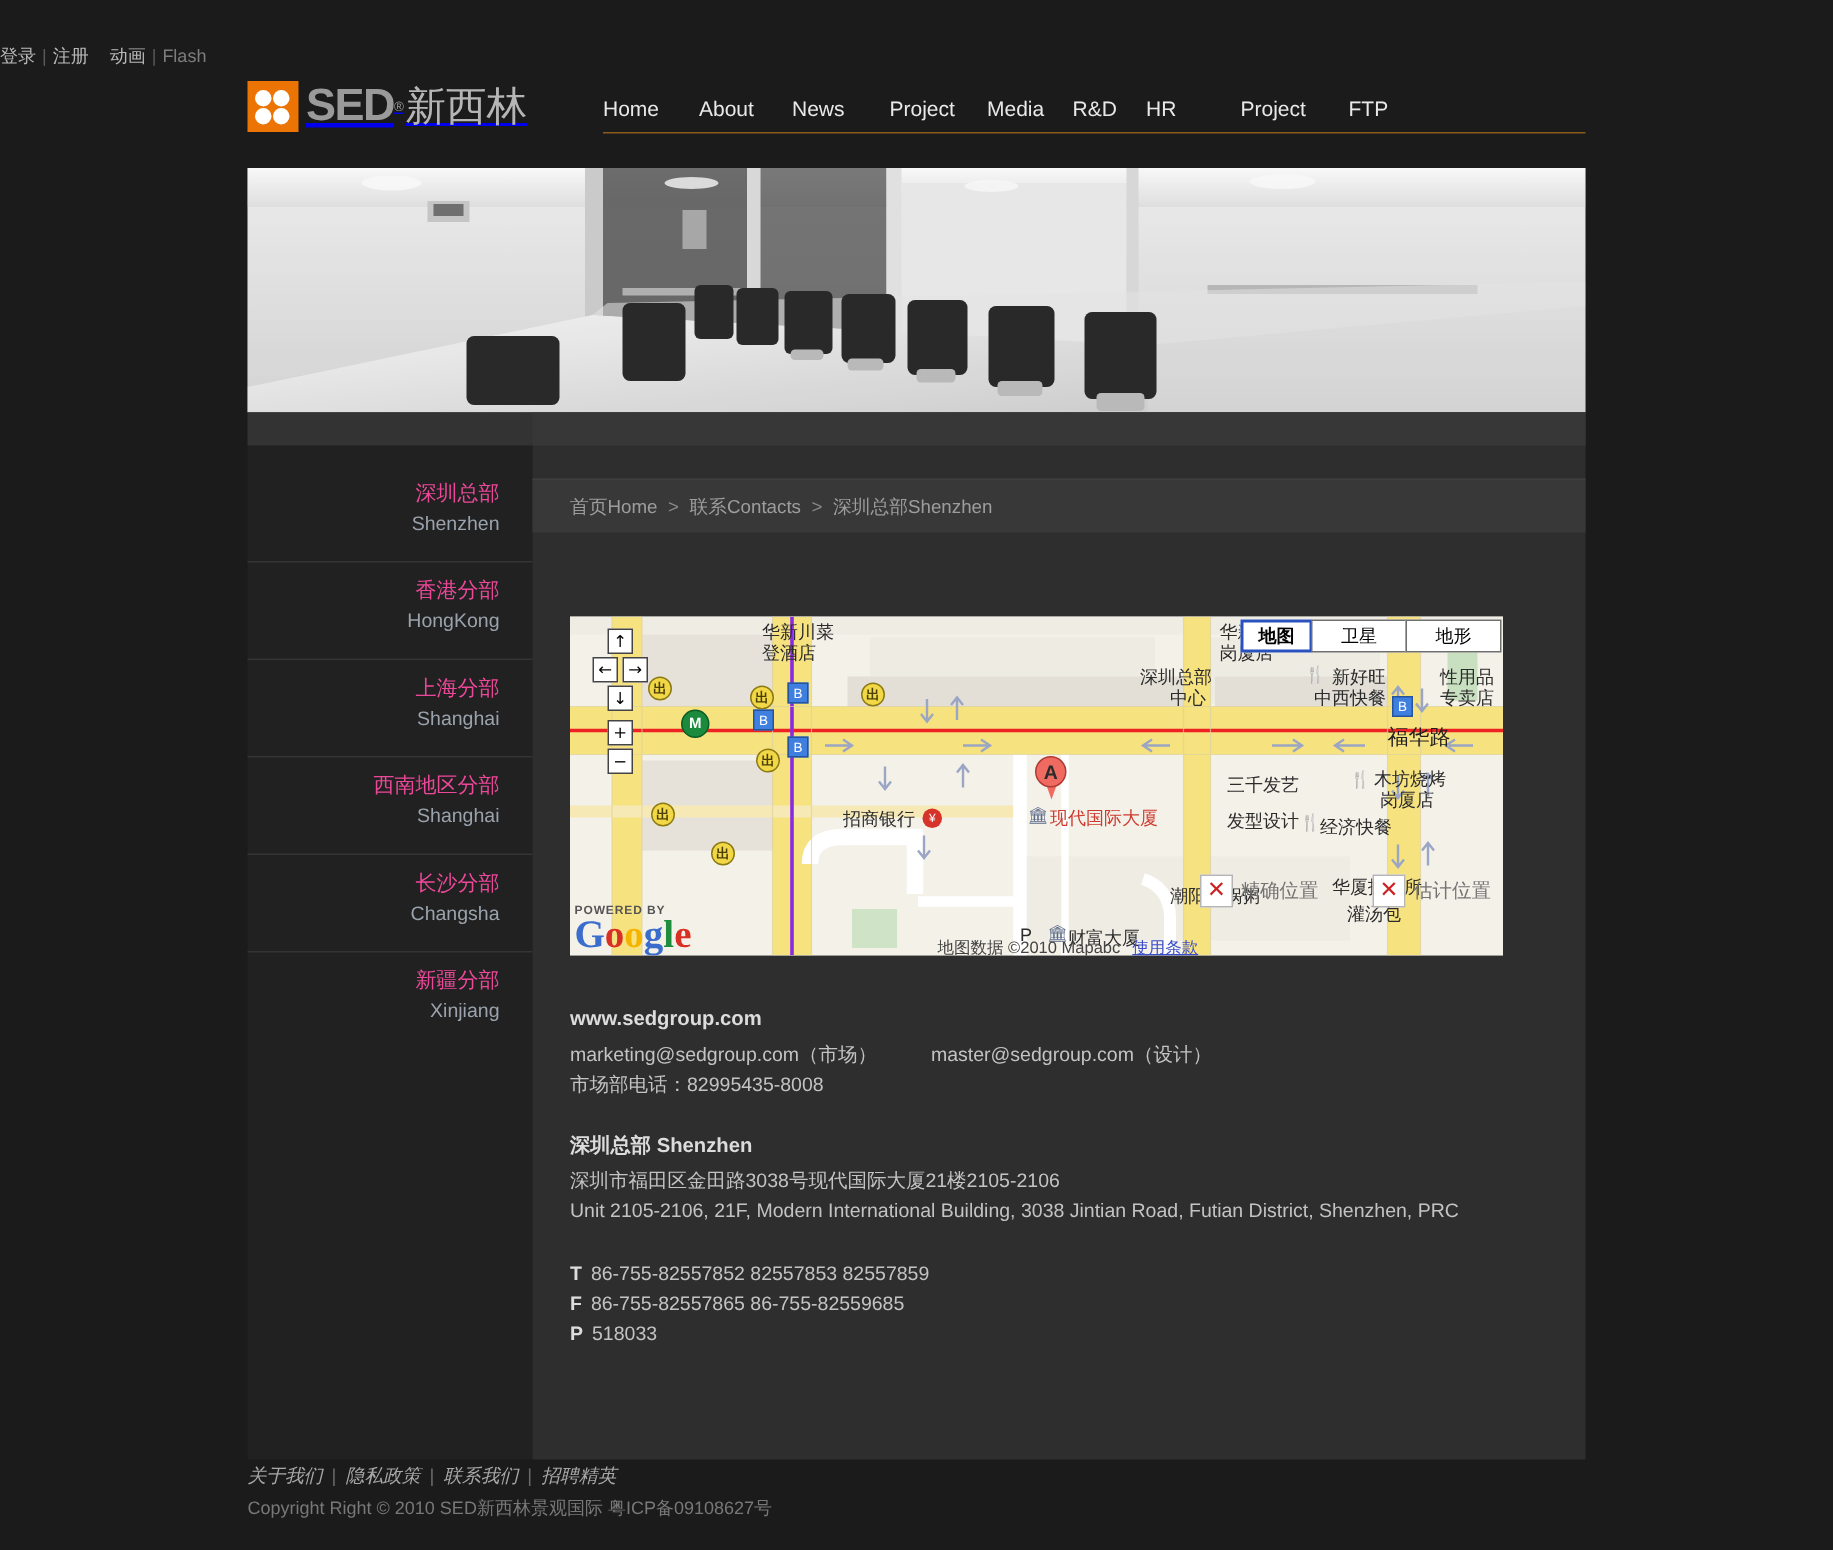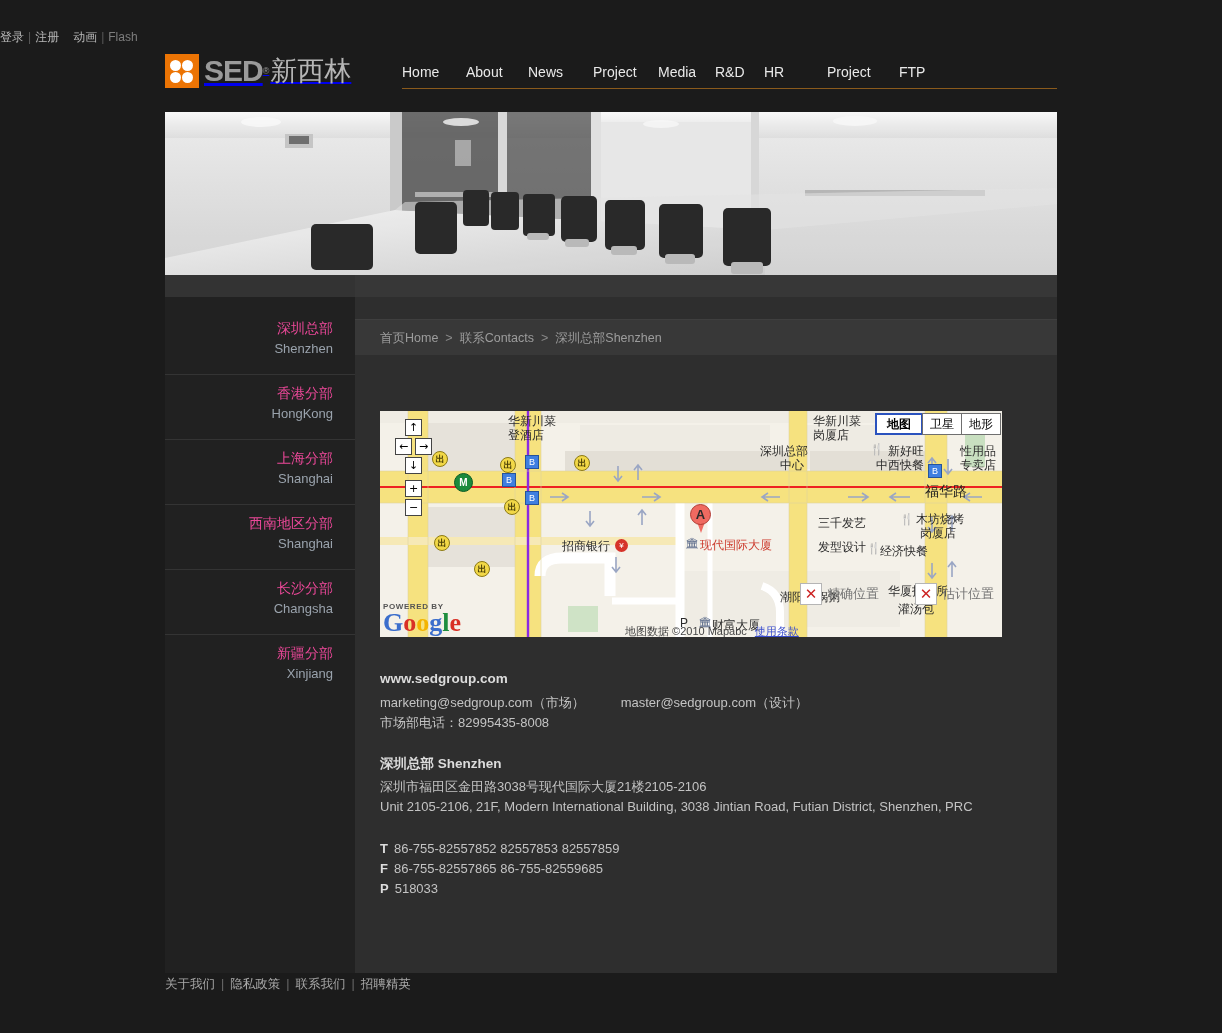--- a/index.html
+++ b/index.html
@@ -120,21 +120,21 @@
   .m-up   { position: absolute; left: 11px; top: 0; }
   .m-left { position: absolute; left: 1px;  top: 19px; }
   .m-right{ position: absolute; left: 21px; top: 19px; }
   .m-down { position: absolute; left: 11px; top: 38px; }
   .m-plus { position: absolute; left: 11px; top: 61px; }
   .m-minus{ position: absolute; left: 11px; top: 80px; }
 
   .maptypes { position: absolute; right: 1px; top: 2px; display: flex; }
   .mt {
     background: #fff; border: 1px solid #6f6f6f; font-size: 12px; color: #000;
-    padding: 2px 7px; cursor: pointer; margin-left: -1px; line-height: 16px;
+    padding: 2px 19px; cursor: pointer; margin-left: -1px; line-height: 16px;
   }
   .mt.sel { border: 2px solid #2a52be; font-weight: bold; padding: 1px 10px; }
 
   .poweredby { position: absolute; left: 3px; bottom: 2px; }
   .pb-text { font-size: 8px; color: #555; letter-spacing: .6px; font-weight: bold; }
   .pb-google { font-size: 26px; font-weight: bold; line-height: 24px; font-family: "Liberation Serif", serif; }
   .pb-google .b { color: #3b6ecc; } .pb-google .r { color: #d93025; }
   .pb-google .y { color: #f4b400; } .pb-google .g { color: #1e8e3e; }
 
   .mapattr {
@@ -200,21 +200,21 @@
   .c-line { font-size: 13px; color: #c3c3c3; line-height: 20px; }
   .c-mail2 { margin-left: 36px; }
   .c-gap { height: 22px; }
   .c-head { font-size: 13.5px; color: #dcdcdc; font-weight: bold; margin-bottom: 4px; }
   .c-tel { font-size: 13px; color: #c3c3c3; line-height: 20px; }
   .c-tel b { color: #dcdcdc; margin-right: 6px; }
 
   
   .footer { position: absolute; left: 165px; top: 973px; width: 892px; }
   .f-links { font-size: 12.5px; color: #a8a8a8; line-height: 22px; }
-  .f-links a { color: #a8a8a8; text-decoration: none; }
+  .f-links a { color: #a8a8a8; text-decoration: none; font-style: italic; }
   .f-links .sep { color: #6b6b6b; margin: 0 6px; }
   .f-copy { font-size: 12px; color: #787878; line-height: 20px; }
 </style>
 </head>
 <body>
 
 <div class="page">
 
   <div class="utility">
     <a href="#">登录</a><span class="sep">|</span><a href="#">注册</a><span class="gap"></span><a href="#">动画</a><span class="sep">|</span><a href="#" class="dim">Flash</a>
@@ -530,15 +530,16 @@
       <div class="c-tel">
         <b>P</b><span>518033</span>
       </div>
     </div>
   </div>
 
   <div class="footer">
     <div class="f-links">
       <a href="#">关于我们</a><span class="sep">|</span><a href="#">隐私政策</a><span class="sep">|</span><a href="#">联系我们</a><span class="sep">|</span><a href="#">招聘精英</a>
     </div>
+    <div class="f-copy">Copyright Right © 2010 SED新西林景观国际 粤ICP备09108627号</div>
   </div>
 
 </div>
 
 </body></html>

